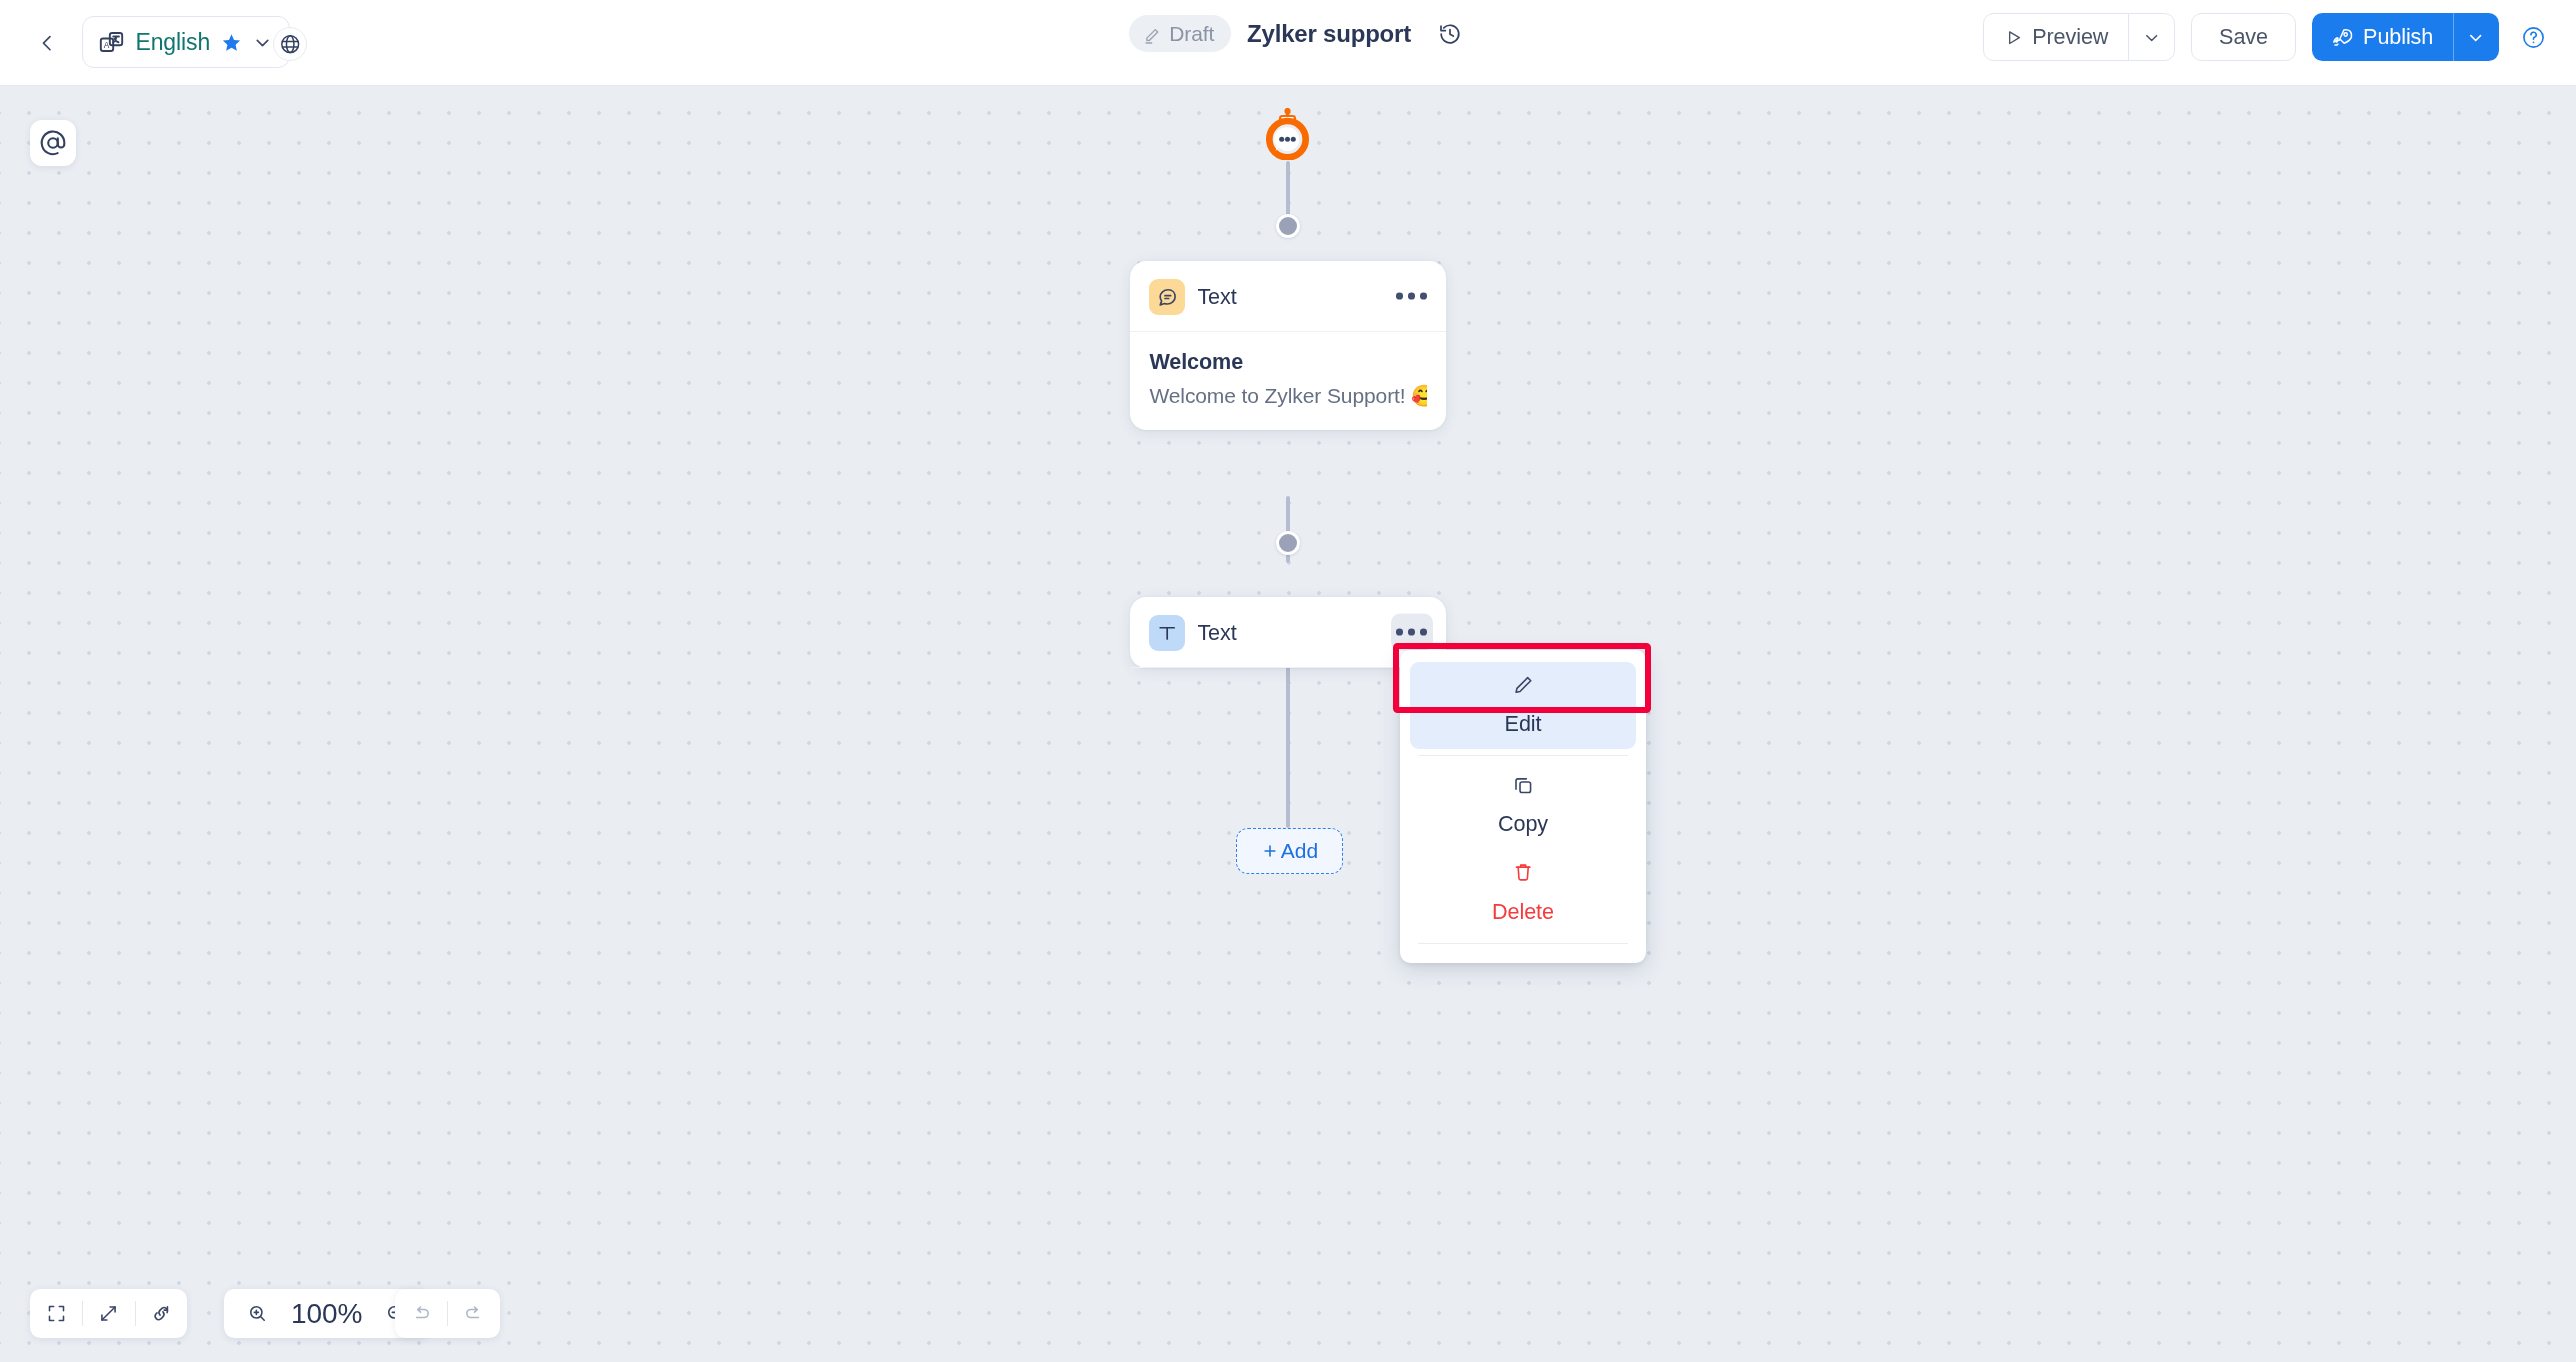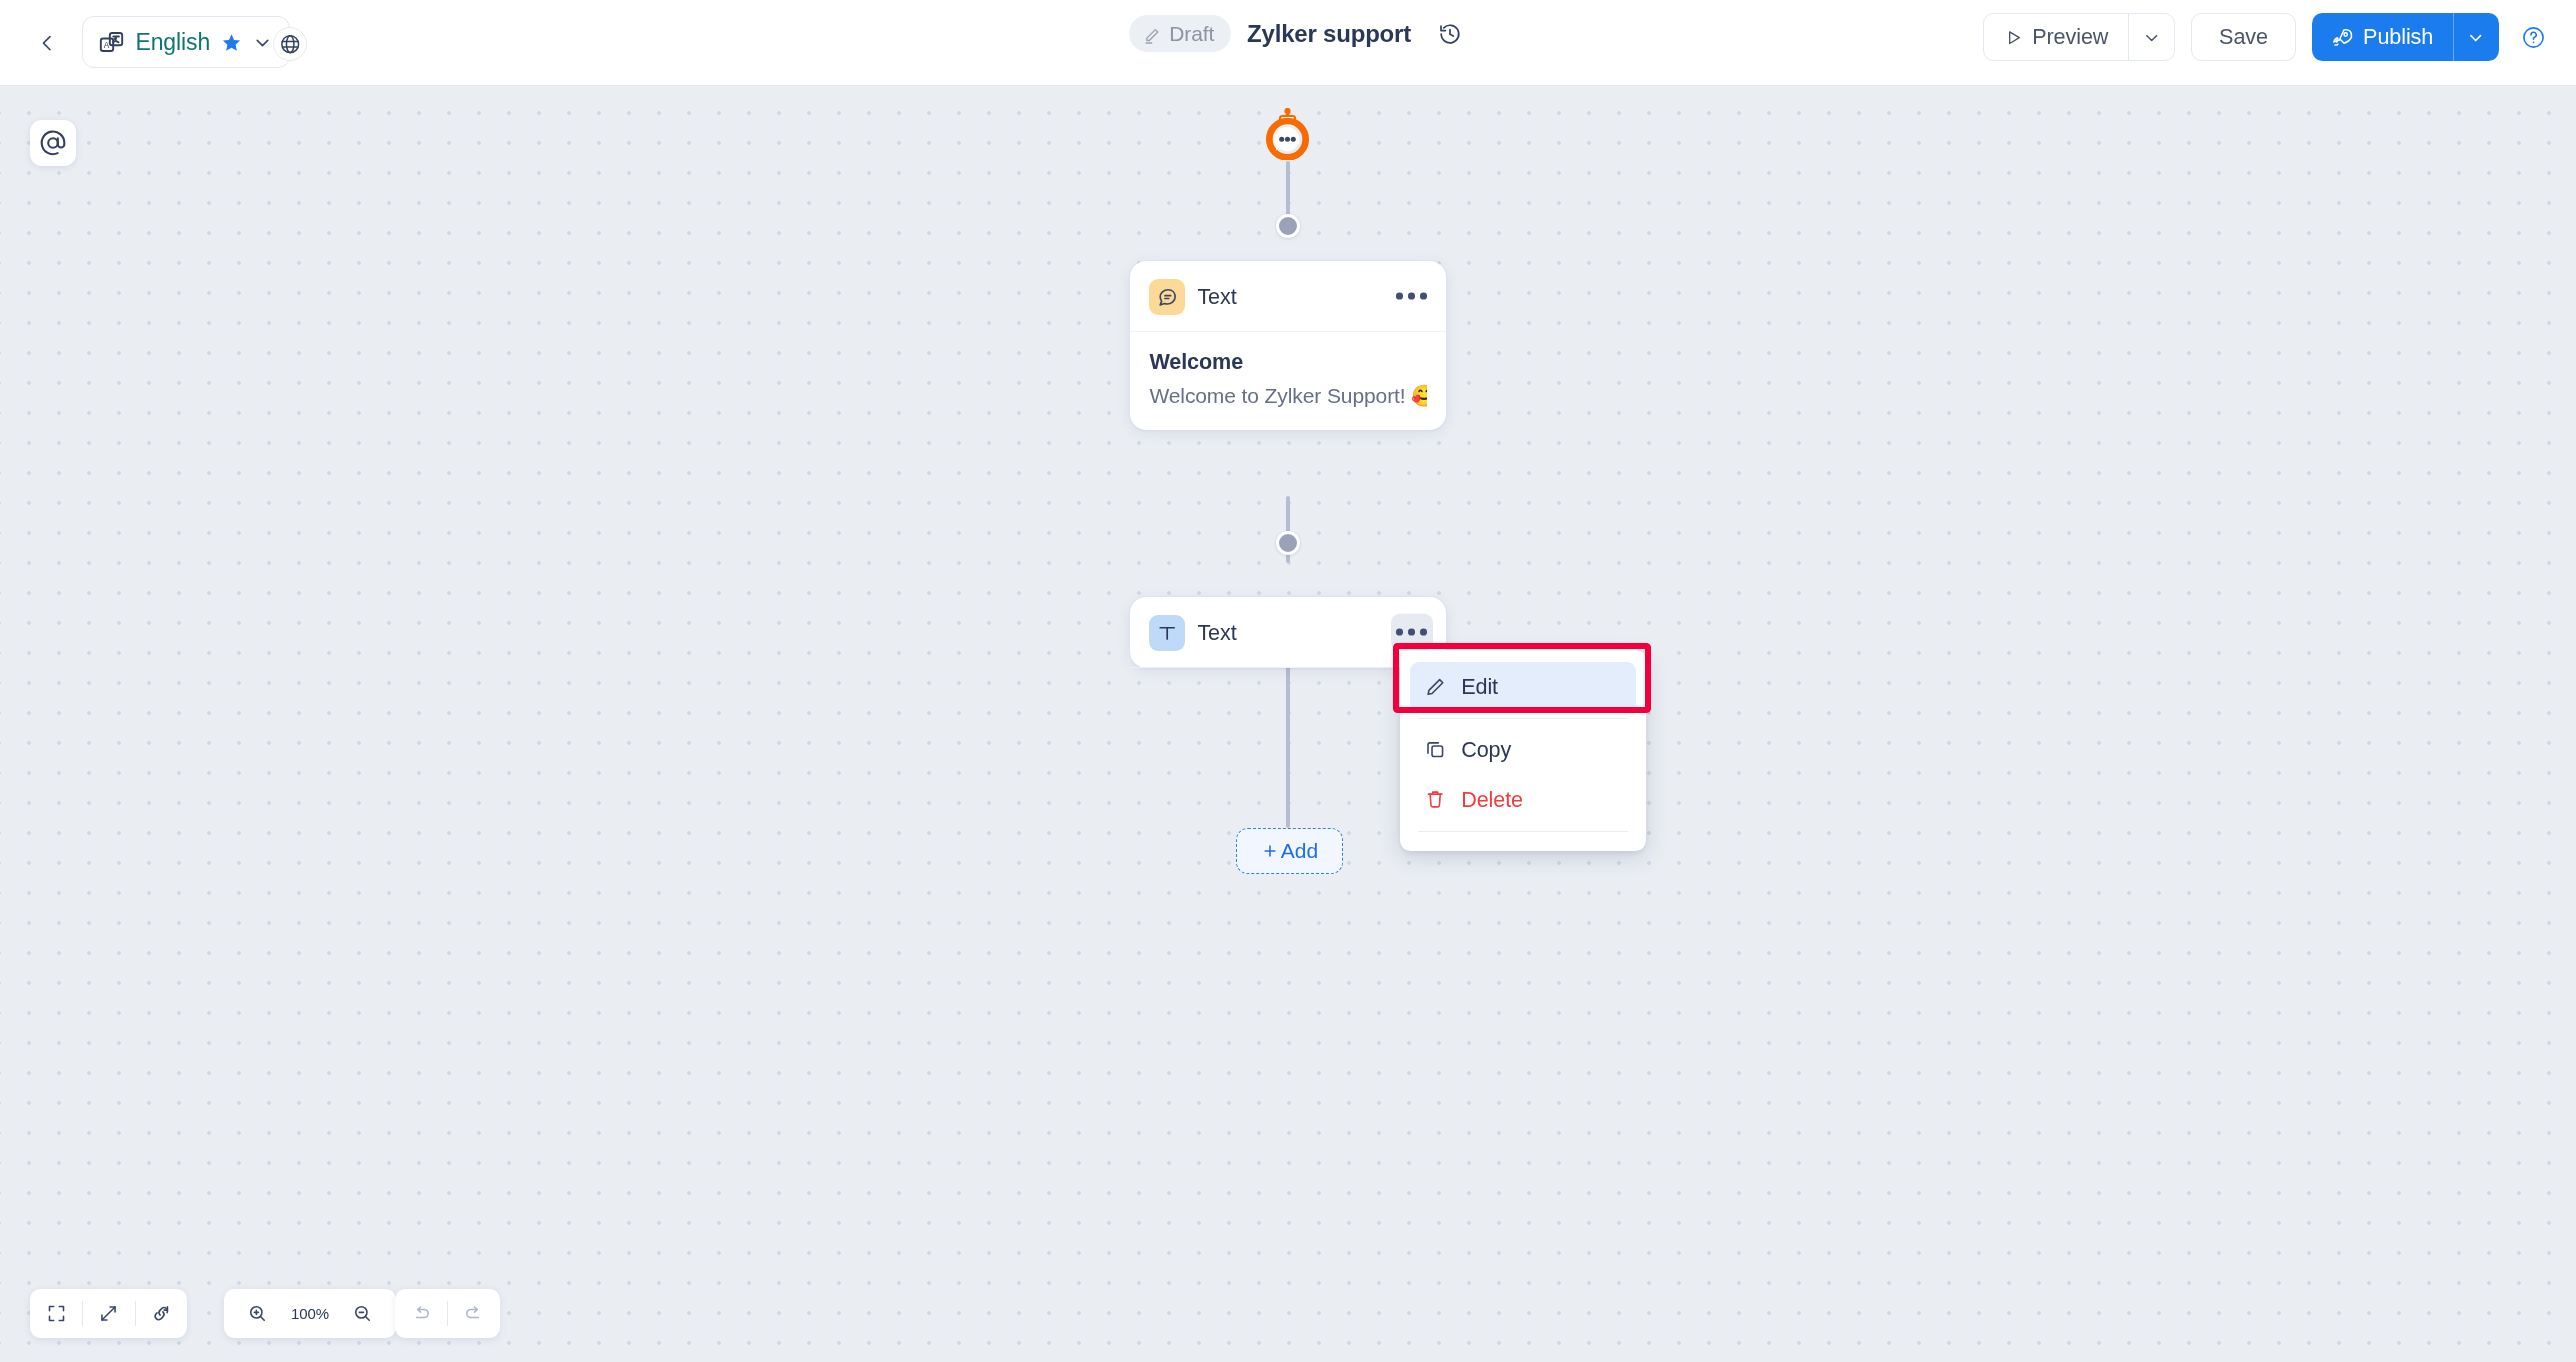--- a/index.html
+++ b/index.html
@@ -174,21 +174,21 @@
   
   .ctx-wrap { position:absolute; left:1400px; top:564px; }
   .ctx {
     width:246px; background:#fff; border-radius:10.4px;
     box-shadow:0 6px 22.4px rgba(50,62,100,.18), 0 1.5px 4.5px rgba(50,62,100,.08);
     padding: 12px 10.4px 13.4px 10.4px;
   }
   .ctx-item {
     display:flex;align-items:center;gap:15px;
     padding:12px 13.4px; border-radius:9px; cursor:pointer;
-    font-size:21.6px;color:#2b3757;font-weight:500;letter-spacing:-0.1px;
+    font-size:21.6px;color:#2b3757;font-weight:500;letter-spacing:-0.1px;flex-direction:column;
   }
   .ctx-item.sel { background:#e4edfb; }
   .ctx-item.danger { color:#f53b3b; }
   .ctx-sep { height:0.7px;background:#e9edf3;margin:6px 7.5px;}
   .ctx-hl {
     position:absolute; left:-7.5px; top:-7.5px;
     width:258px; height:70px;
     border:6px solid #f3003c; border-radius:4.5px;
     pointer-events:none;
   }
@@ -196,21 +196,21 @@
   
   .tb {
     position:absolute; bottom:25px;
     height:49px; background:#fff; border-radius:10.4px;
     box-shadow:0 1.5px 7.5px rgba(60,72,110,.10);
     display:flex;align-items:center;
   }
   .tb .cell { width:52px;height:49px;display:flex;align-items:center;justify-content:center;cursor:pointer; }
   .tb .div { width:0.7px;height:25px;background:#e3e8ef; }
   .tb.zoom { padding:0 7.5px; }
-  .tb .zlbl { font-size:15px;color:#2b3757;padding:0 7.5px;letter-spacing:-0.1px;}
+  .tb .zlbl { font-size:28px;color:#2b3757;padding:0 7.5px;letter-spacing:-0.1px;}
   .tb1 { left:30px; }
   .tb2 { left:224px; }
   .tb3 { left:395px; }
 
   svg { display:block; }
 </style>
 </head>
 <body>
 
 <div class="header">

